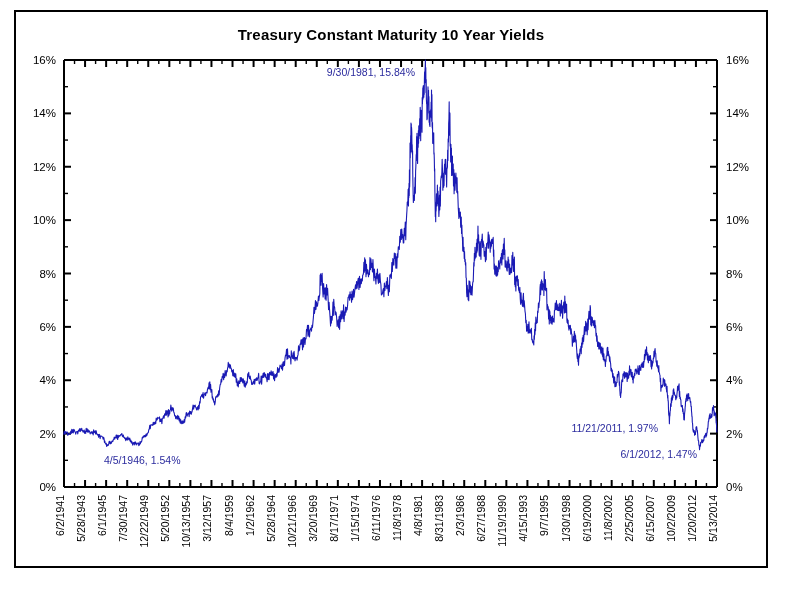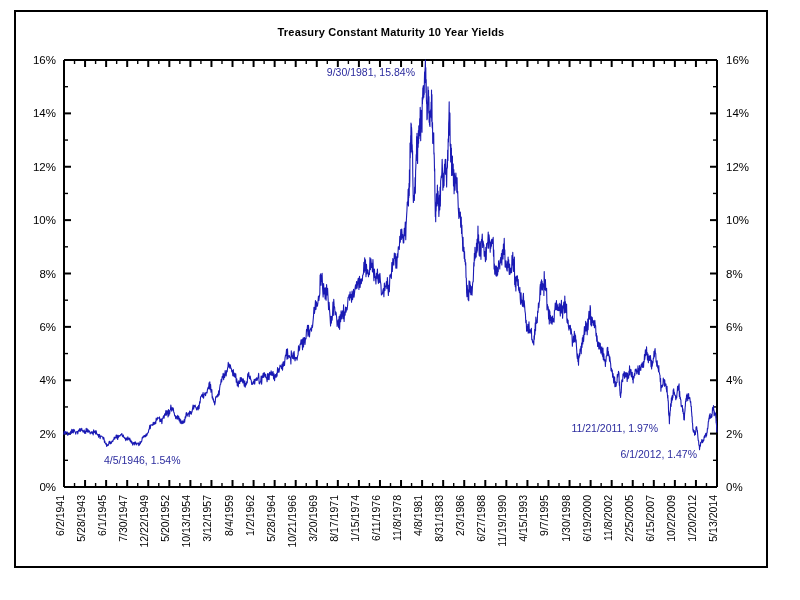--- a/index.html
+++ b/index.html
@@ -29,21 +29,21 @@
     border: 2px solid #000000;
     background: #ffffff;
     box-sizing: border-box;
   }
   #chart-title {
     position: absolute;
     left: 0;
     top: 14px;
     width: 100%;
     text-align: center;
-    font-size: 11px;
+    font-size: 15px;
     font-weight: bold;
     color: #000000;
     letter-spacing: 0.2px;
   }
   
   #chart-svg {
     position: absolute;
     left: 0;
     top: 0;
     width: 800px;

